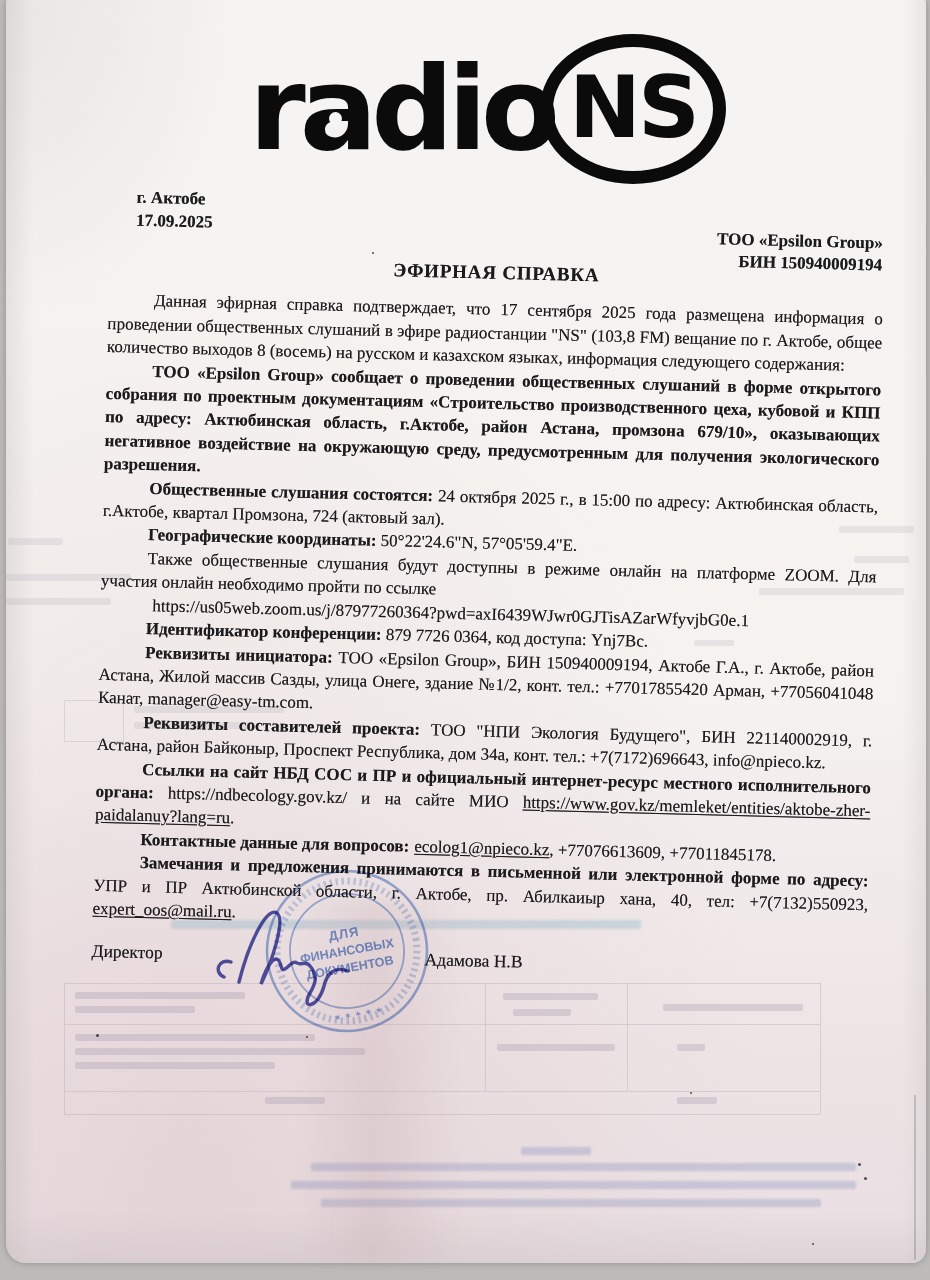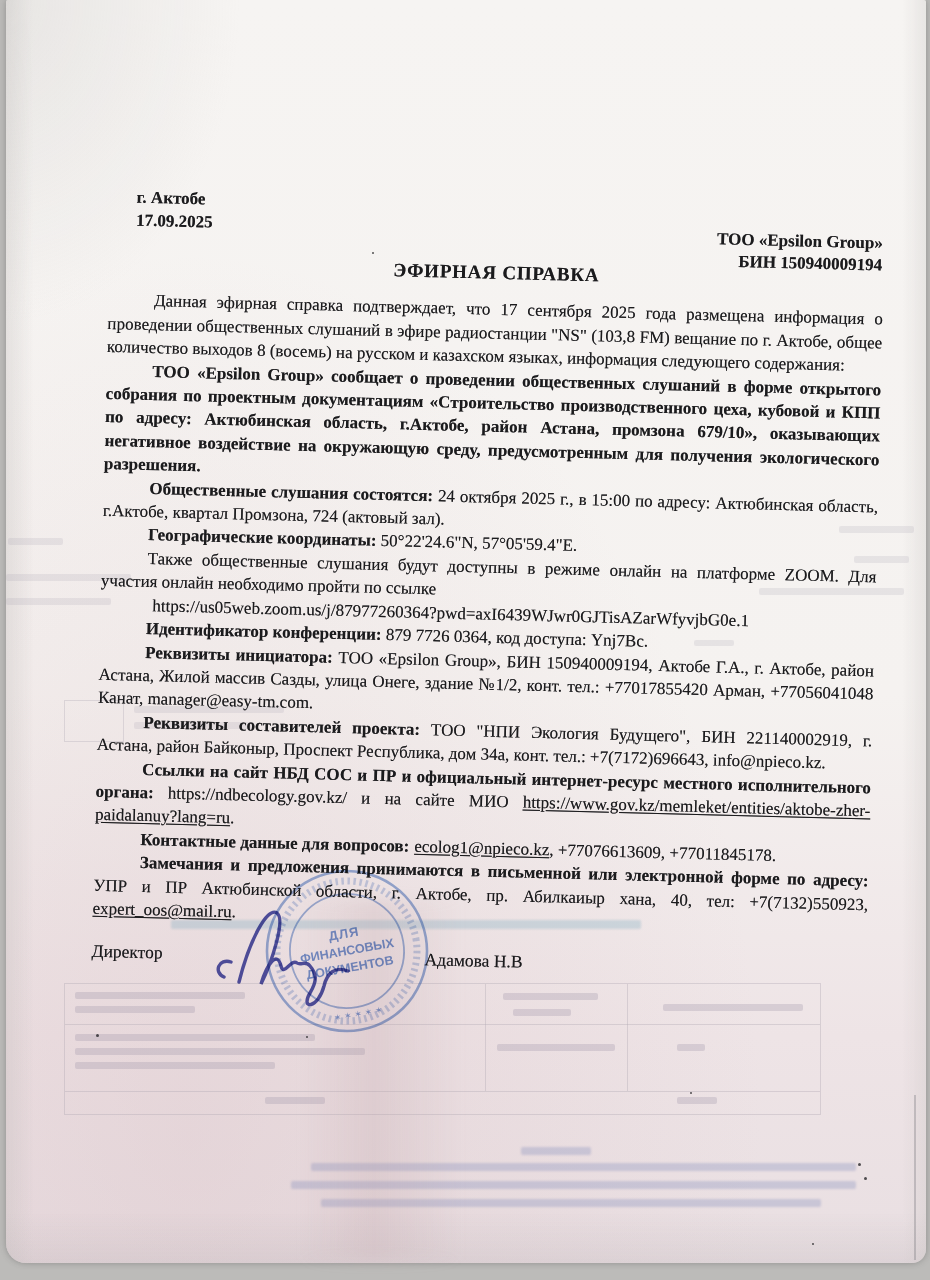--- a/index.html
+++ b/index.html
@@ -131,20 +131,31 @@
   <div class="speck" style="left:90px;top:1034px;"></div>
   <div class="speck" style="left:300px;top:1036px;width:2px;height:2px;"></div>
   <div class="speck" style="left:684px;top:1092px;width:2px;height:2px;"></div>
   <div class="speck" style="left:852px;top:1163px;"></div>
   <div class="speck" style="left:858px;top:1177px;"></div>
   <div class="speck" style="left:806px;top:1243px;width:2px;height:2px;"></div>
 
   <div class="band"></div>
   <div class="edge-line"></div>
 
+  <div class="logo">
+    <div class="logo-word">
+      <span>radio</span>
+      <i class="logo-dot d1"></i>
+      <i class="logo-dot d2"></i>
+      <i class="logo-dot d3"></i>
+    </div>
+    <div class="logo-badge">
+      <span>NS</span>
+    </div>
+  </div>
 
   <div class="content">
     <div class="hdr">
       <div class="city-date">
         <div>г. Актобе</div>
         <div>17.09.2025</div>
       </div>
       <div class="company">
         <div>ТОО  «Epsilon Group»</div>
         <div>БИН  150940009194</div>

